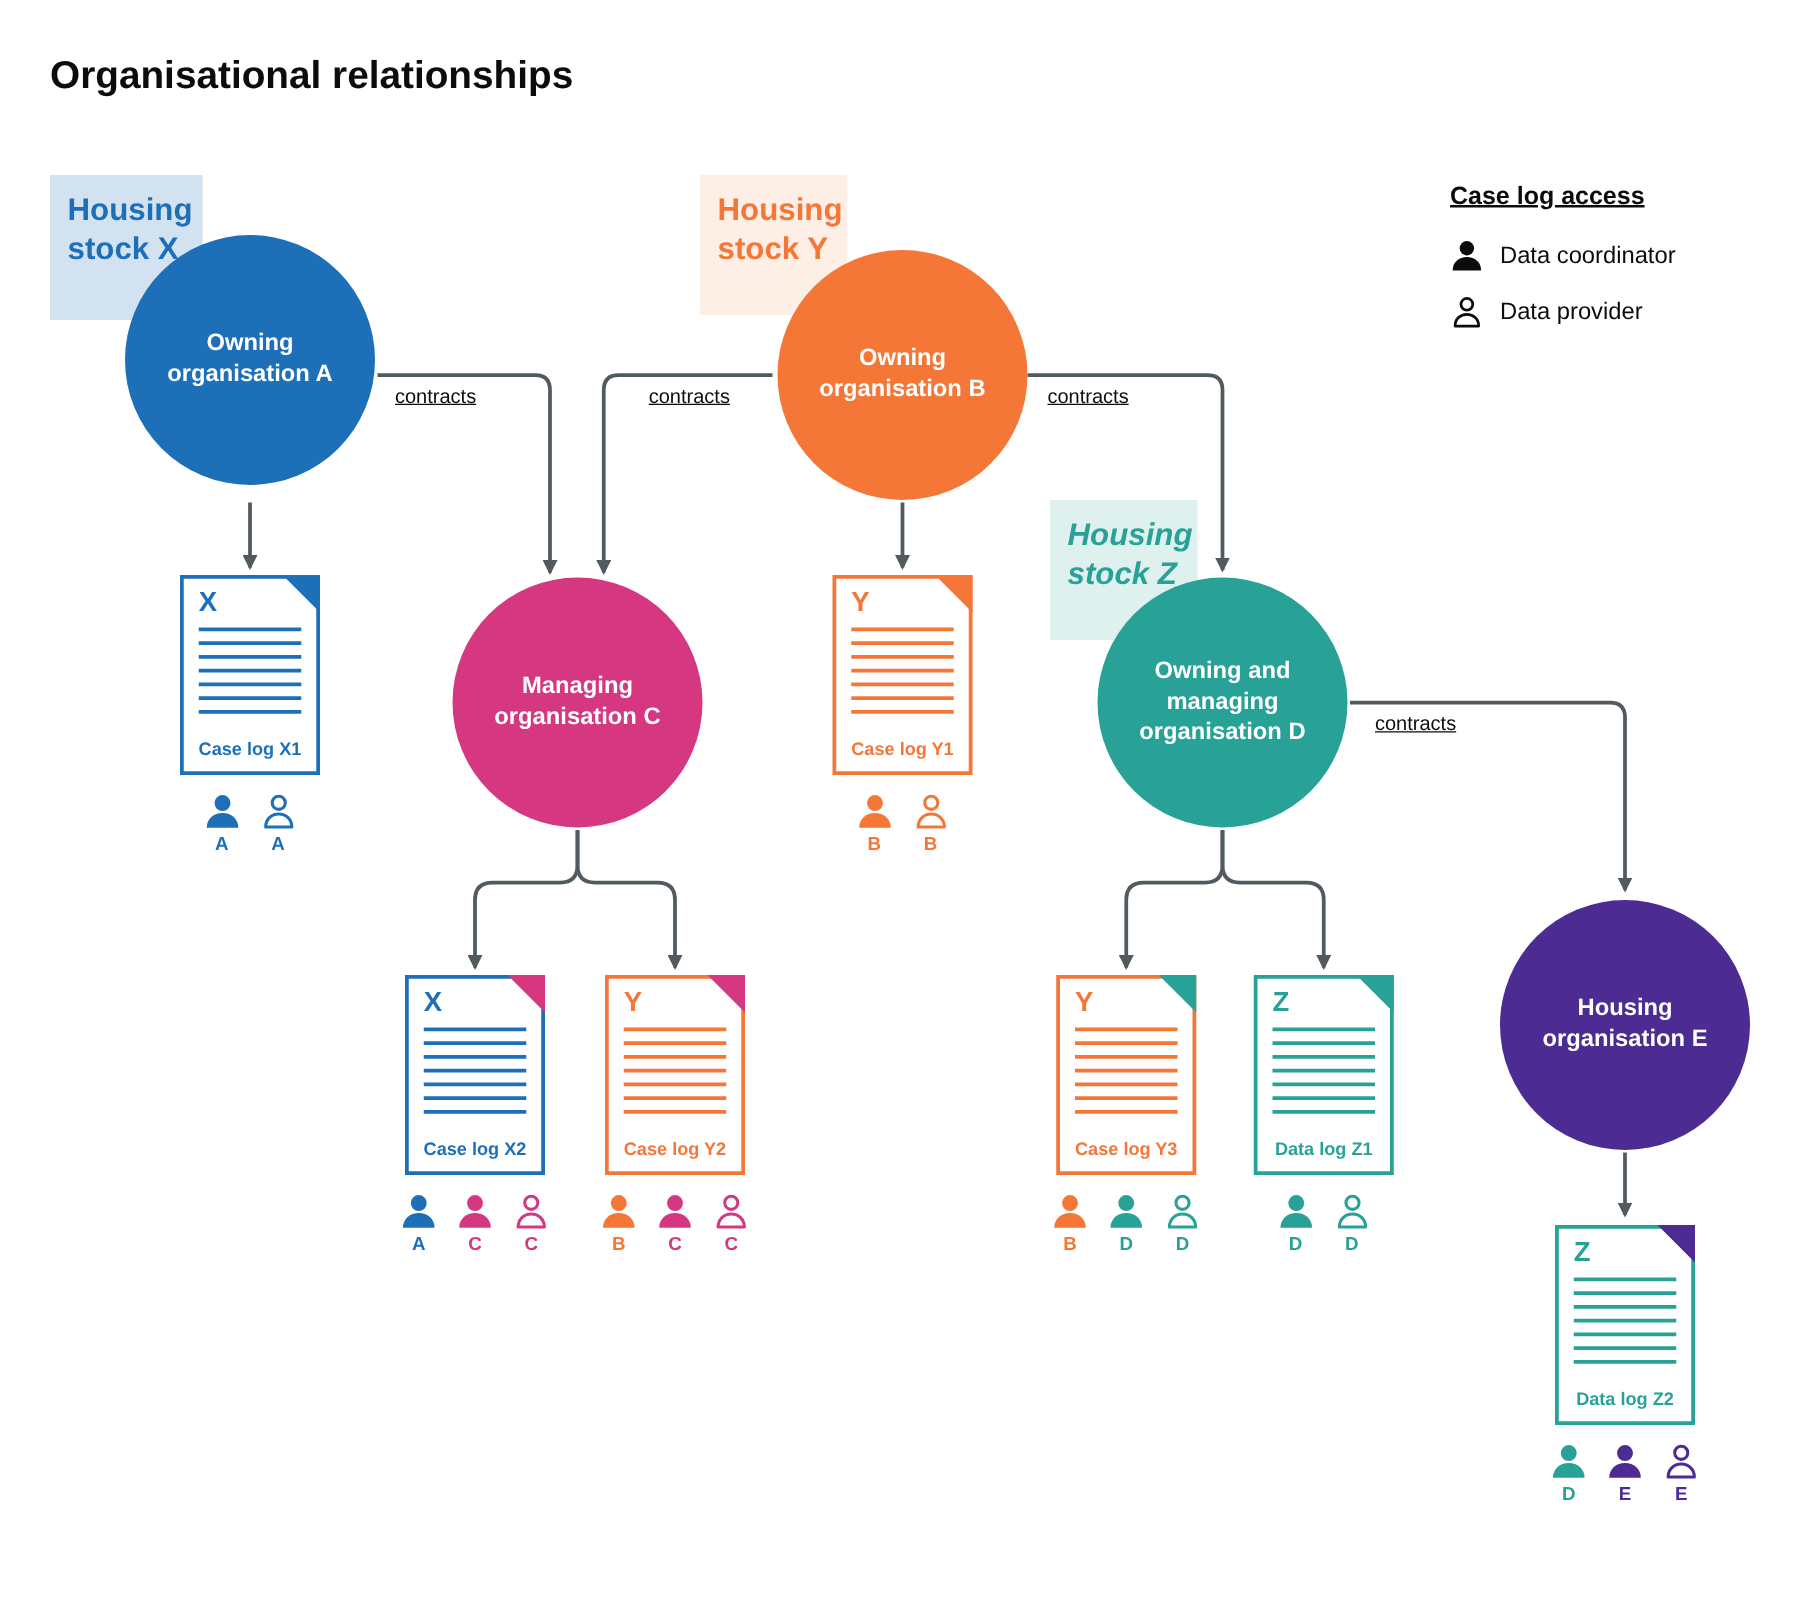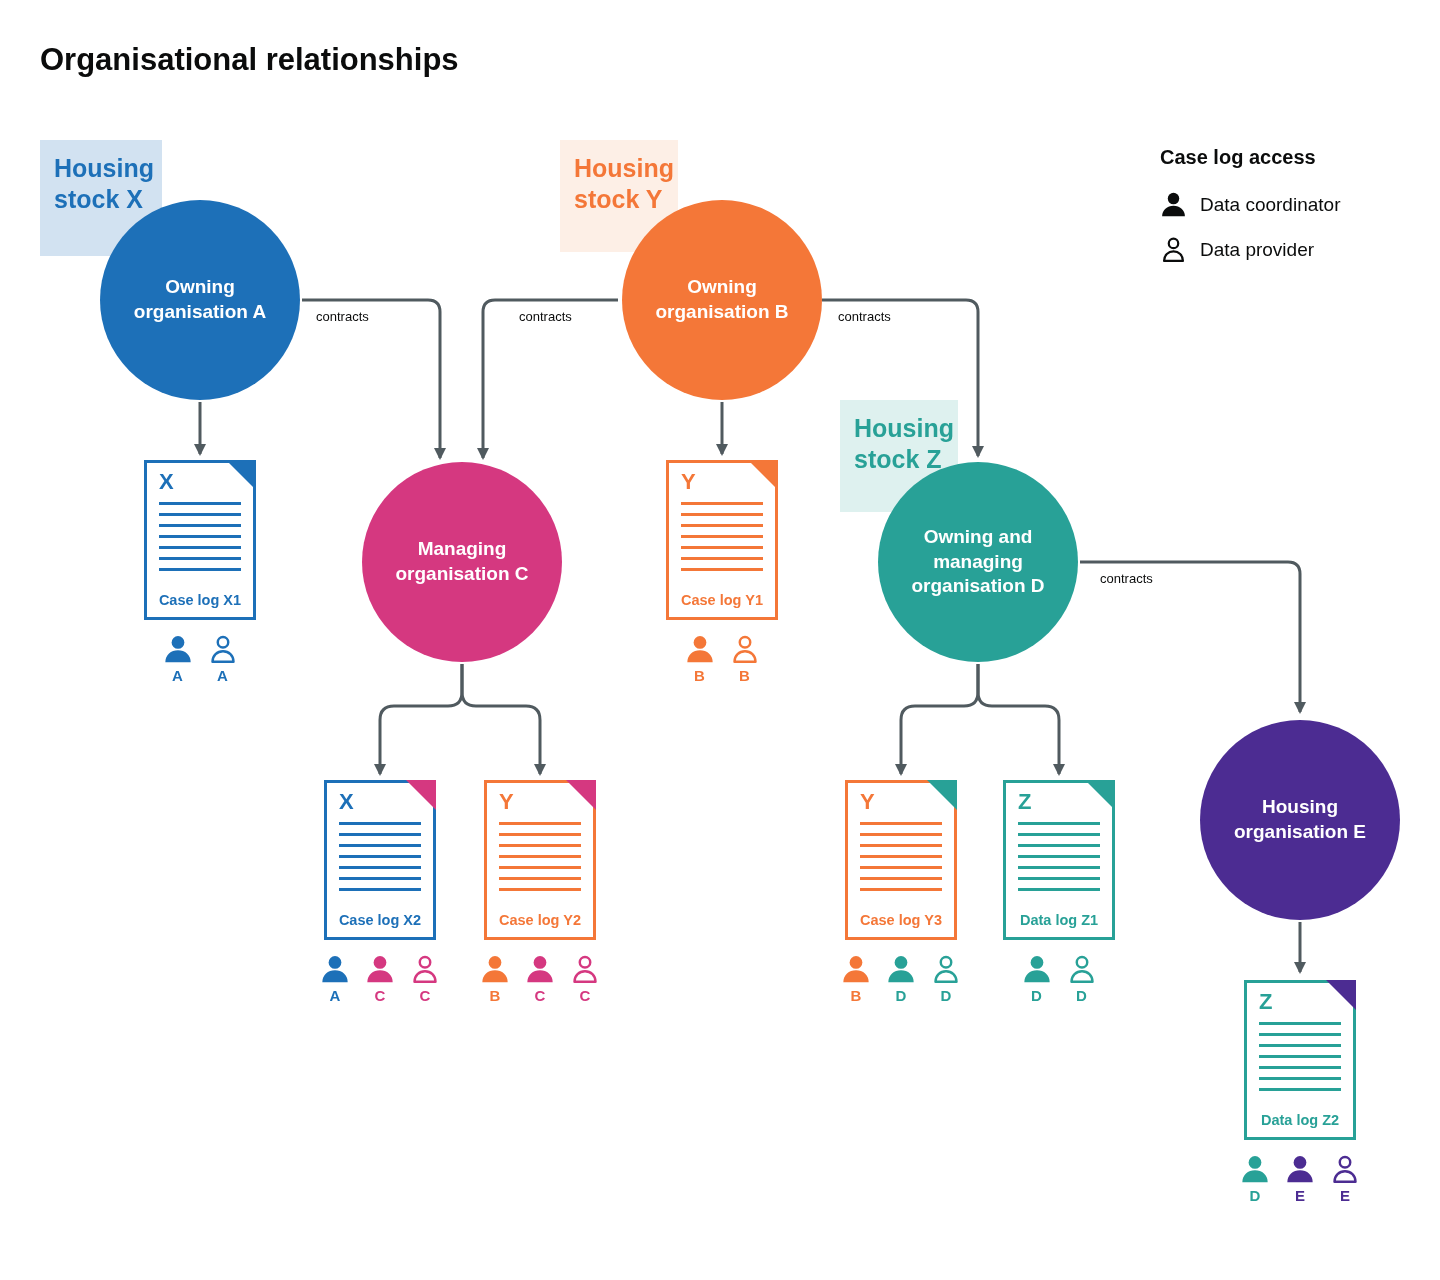--- a/index.html
+++ b/index.html
@@ -3,36 +3,36 @@
 <meta charset="utf-8">
 <style>
   * { margin:0; padding:0; box-sizing:border-box; }
   body { background:#fff; font-family:"Liberation Sans","DejaVu Sans",sans-serif; color:var(--ink,#0b0c0c); }
   .canvas { position:relative; width:1440px; height:1280px; background:#fff; overflow:hidden; }
   .title { position:absolute; left:40px; top:42px; font-size:31px; font-weight:700; color:var(--ink); }
 
   .stock { position:absolute; padding:13px 14px; font-size:25px; font-weight:700; line-height:1.25; }
   .stock-x { left:40px;  top:140px; width:122px; height:116px; background:var(--light_blue);   color:var(--blue); }
   .stock-y { left:560px; top:140px; width:118px; height:112px; background:var(--light_orange); color:var(--orange); }
-  .stock-z { left:840px; top:400px; width:118px; height:112px; background:var(--light_teal);   color:var(--teal); }
+  .stock-z { left:840px; top:400px; width:118px; height:112px; background:var(--light_teal);   color:var(--teal);font-style:italic; }
 
   .connectors { position:absolute; left:0; top:0; }
   .connectors .edge { fill:none; stroke:var(--arrow); stroke-width:3; }
   .connectors .head { fill:var(--arrow); stroke:none; }
 
   .org { position:absolute; width:200px; height:200px; border-radius:50%; color:#fff;
          display:flex; align-items:center; justify-content:center; text-align:center;
          font-weight:700; font-size:19px; line-height:1.3; padding:0 18px; }
-  .org-a { left:100px;  top:200px; background:var(--blue);justify-content:flex-end; }
+  .org-a { left:100px;  top:188px; background:var(--blue);justify-content:flex-end; }
   .org-b { left:622px;  top:200px; background:var(--orange); }
   .org-c { left:362px;  top:462px; background:var(--pink); }
   .org-d { left:878px;  top:462px; background:var(--teal); }
   .org-e { left:1200px; top:720px; background:var(--purple); }
 
-  .contracts { position:absolute; font-size:13px; color:var(--ink); }
+  .contracts { position:absolute; font-size:16px; color:var(--ink);text-decoration:underline; }
   .ct-1 { left:316px;  top:309px; }
   .ct-2 { left:519px;  top:309px; }
   .ct-3 { left:838px;  top:309px; }
   .ct-4 { left:1100px; top:571px; }
 
   .doc { position:absolute; width:112px; height:160px; border:3px solid; background:#fff; }
   .doc-letter { font-size:22px; font-weight:700; margin:7px 0 0 12px; line-height:1.1; }
   .doc-lines { margin-top:8px; }
   .doc-lines i { display:block; height:3px; background:currentColor; margin:8px 12px 0; }
   .doc-lines i:first-child { margin-top:0; }
@@ -67,21 +67,21 @@
   .person .icon { width:30px; height:30px; }
   .p-letter { font-size:15px; font-weight:700; margin-top:3px; }
   .p-blue   { color:var(--blue); }
   .p-orange { color:var(--orange); }
   .p-pink   { color:var(--pink); }
   .p-teal   { color:var(--teal); }
   .p-purple { color:var(--purple); }
   .p-ink    { color:var(--ink); }
 
   .legend { position:absolute; left:1160px; top:146px; }
-  .legend-title { font-size:20px; font-weight:700; margin-bottom:22px; color:var(--ink); }
+  .legend-title { font-size:20px; font-weight:700; margin-bottom:22px; color:var(--ink);text-decoration:underline; }
   .legend-item { display:flex; align-items:center; gap:13px; margin-bottom:18px; color:var(--ink); }
   .legend-item .icon { width:27px; height:27px; flex:0 0 auto; }
   .legend-item .label { font-size:19px; }
 </style>
 </head>
 <body>
 
 <div class="canvas">
 
   <h1 class="title">Organisational relationships</h1>

